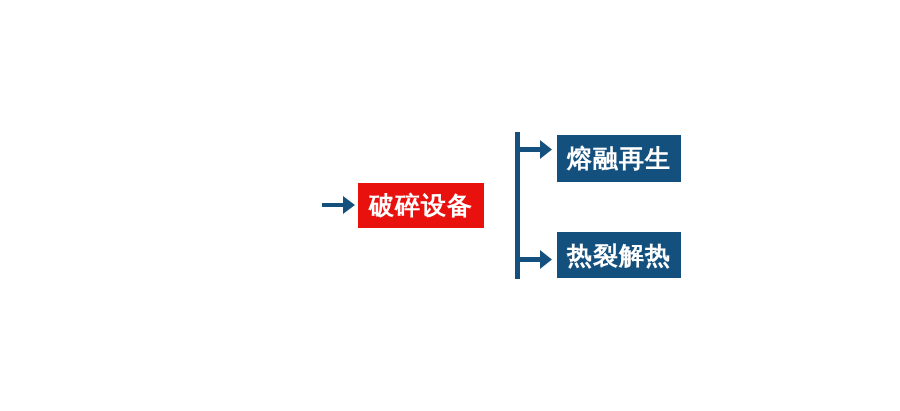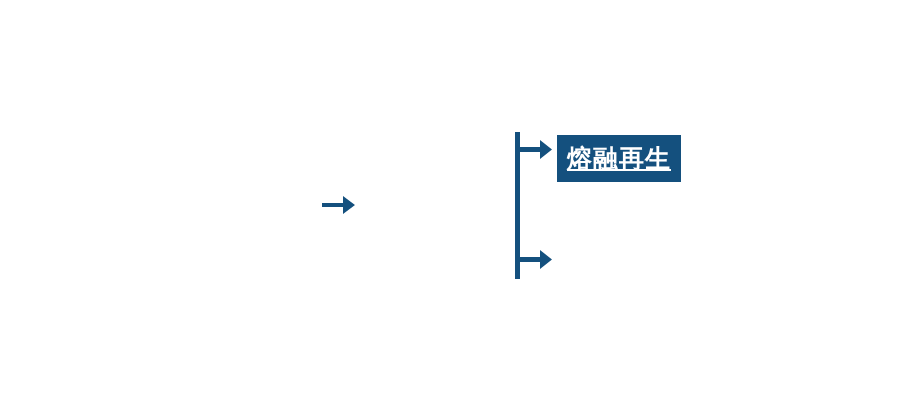--- a/index.html
+++ b/index.html
@@ -29,21 +29,20 @@
     display: flex;
     align-items: center;
     justify-content: center;
     color: #ffffff;
     font-size: 25px;
     font-weight: 700;
     letter-spacing: 1px;
     line-height: 1;
     white-space: nowrap;
     user-select: none;
-    text-decoration: underline;
   }
 
   .node-blue { background: #14507E; }
   .node-red  { background: #E8110E; }
 
   
   .node-underline-red::after {
     content: "";
     position: absolute;
     left: 0;
@@ -84,30 +83,36 @@
 
 <div id="diagram-canvas">
 
 
   <div class="connector" id="connector-main-arrow">
     <svg width="34" height="26" viewBox="0 0 34 26" xmlns="http://www.w3.org/2000/svg">
       <path d="M0 11 H21 V4 L33 13 L21 22 V15 H0 Z" fill="#14507E"></path>
     </svg>
   </div>
 
+  <div class="node node-red" id="node-crusher">
+    <span>破碎设备</span>
+  </div>
 
   <div class="connector" id="connector-branch">
     <svg width="50" height="155" viewBox="0 0 50 155" xmlns="http://www.w3.org/2000/svg">
 
       <rect x="3" y="4" width="5" height="147" fill="#14507E"></rect>
 
       <path d="M8 19 H28 V12 L40 21.5 L28 31 V24 H8 Z" fill="#14507E"></path>
 
       <path d="M8 129 H28 V122 L40 131.5 L28 141 V134 H8 Z" fill="#14507E"></path>
     </svg>
   </div>
 
   <div class="node node-blue" id="node-melt-regen">
     <span>熔融再生</span>
   </div>
 
+  <div class="node node-blue" id="node-pyrolysis">
+    <span>热裂解热</span>
+  </div>
 
 </div>
 
 </body></html>

